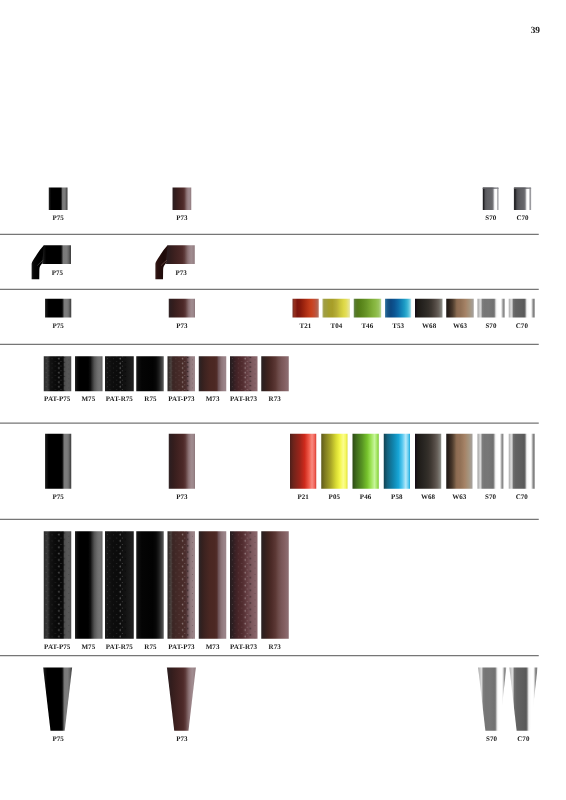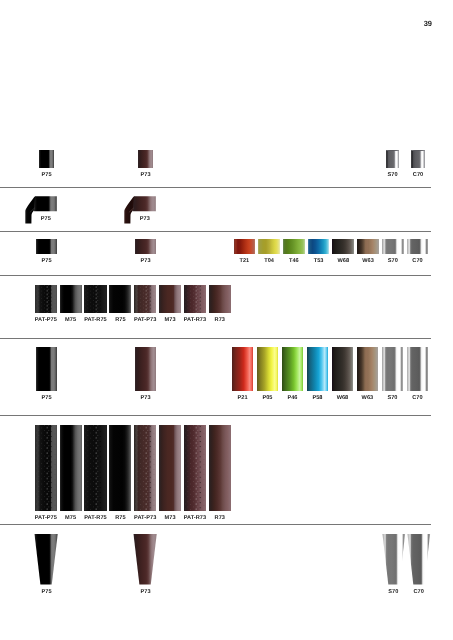--- a/index.html
+++ b/index.html
@@ -1,19 +1,19 @@
 <!DOCTYPE html>
 <html><head>
 <meta charset="utf-8">
 <title>Catalog Page 39</title>
 <style>
   html,body{margin:0;padding:0;background:#fff;}
   body{width:453px;height:640px;font-family:"Liberation Sans",sans-serif;overflow:hidden;
        -webkit-font-smoothing:antialiased;text-rendering:geometricPrecision;}
-  .page{position:relative;width:453px;height:516px;background:#fff;}
+  .page{position:relative;width:453px;height:516px;background:#fff;font-family:Liberation Serif, serif;}
   .pagenum{position:absolute;right:21px;top:20px;font-size:7.5px;font-weight:bold;color:#1a1a1a;line-height:8px;}
   .divider{position:absolute;left:0;width:431px;height:1.2px;background:#767676;}
   .lbl{position:absolute;font-size:5.6px;font-weight:bold;color:#202020;text-align:center;white-space:nowrap;transform:translateX(-50%);line-height:5.6px;letter-spacing:0.05px;}
   .sw{position:absolute;}
   svg{display:block;overflow:visible;}
 </style>
 </head>
 <body>
 
 <svg width="0" height="0" style="position:absolute" aria-hidden="true">

